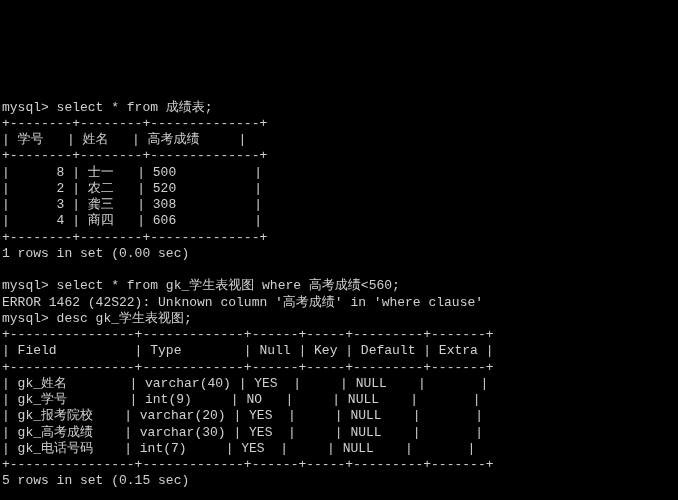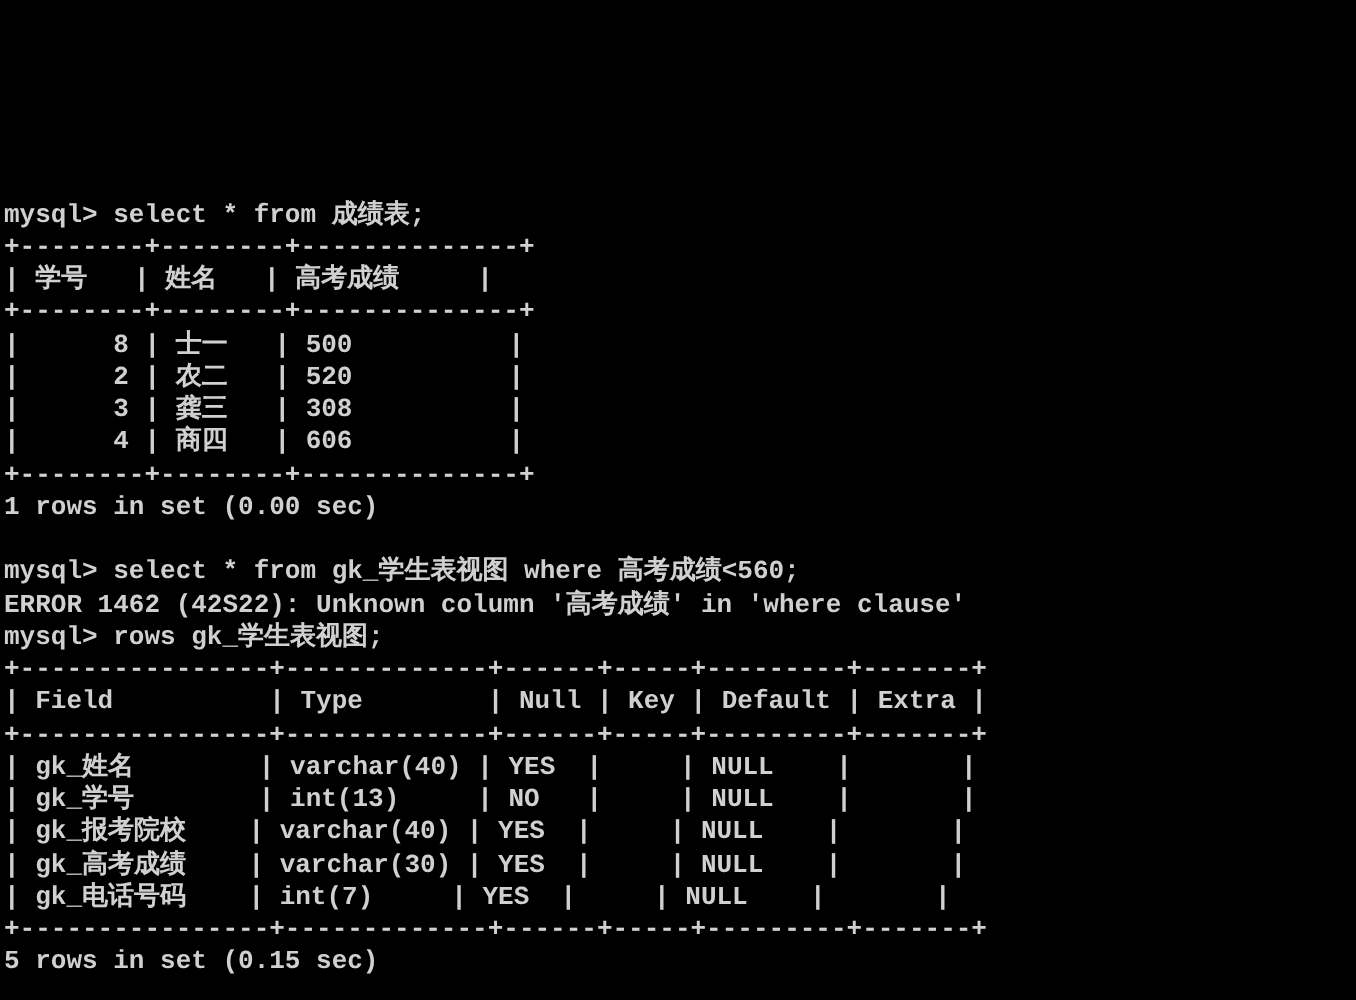--- a/index.html
+++ b/index.html
@@ -13,21 +13,20 @@
     width: 678px;
     height: 500px;
     overflow: hidden;
     white-space: pre;
   }
   .term {
     padding: 2px 0 0 2px;
   }
   .line {
     white-space: pre;
-    font-weight: bold;
   }
 </style>
 </head>
 <body>
 
 
 
 <div class="term">
 <span class="line"><span>mysql&gt; </span><span>select * from 成绩表;</span></span>
 <span class="line">+--------+--------+--------------+</span>
@@ -35,27 +34,27 @@
 <span class="line">+--------+--------+--------------+</span>
 <span class="line">|      8 | 士一   | 500          |</span>
 <span class="line">|      2 | 农二   | 520          |</span>
 <span class="line">|      3 | 龚三   | 308          |</span>
 <span class="line">|      4 | 商四   | 606          |</span>
 <span class="line">+--------+--------+--------------+</span>
 <span class="line">1 rows in set (0.00 sec)</span>
 <span class="line"></span>
 <span class="line"><span>mysql&gt; </span><span>select * from gk_学生表视图 where 高考成绩&lt;560;</span></span>
 <span class="line">ERROR 1462 (42S22): Unknown column '高考成绩' in 'where clause'</span>
-<span class="line"><span>mysql&gt; </span><span>rows gk_学生表视图;</span></span>
+<span class="line"><span>mysql&gt; </span><span>desc gk_学生表视图;</span></span>
 <span class="line">+----------------+-------------+------+-----+---------+-------+</span>
 <span class="line">| Field          | Type        | Null | Key | Default | Extra |</span>
 <span class="line">+----------------+-------------+------+-----+---------+-------+</span>
 <span class="line">| gk_姓名        | varchar(40) | YES  |     | NULL    |       |</span>
-<span class="line">| gk_学号        | int(13)     | NO   |     | NULL    |       |</span>
-<span class="line">| gk_报考院校    | varchar(40) | YES  |     | NULL    |       |</span>
+<span class="line">| gk_学号        | int(9)     | NO   |     | NULL    |       |</span>
+<span class="line">| gk_报考院校    | varchar(20) | YES  |     | NULL    |       |</span>
 <span class="line">| gk_高考成绩    | varchar(30) | YES  |     | NULL    |       |</span>
 <span class="line">| gk_电话号码    | int(7)     | YES  |     | NULL    |       |</span>
 <span class="line">+----------------+-------------+------+-----+---------+-------+</span>
 <span class="line">5 rows in set (0.15 sec)</span>
 <span class="line"></span>
 
 
 
 
 

